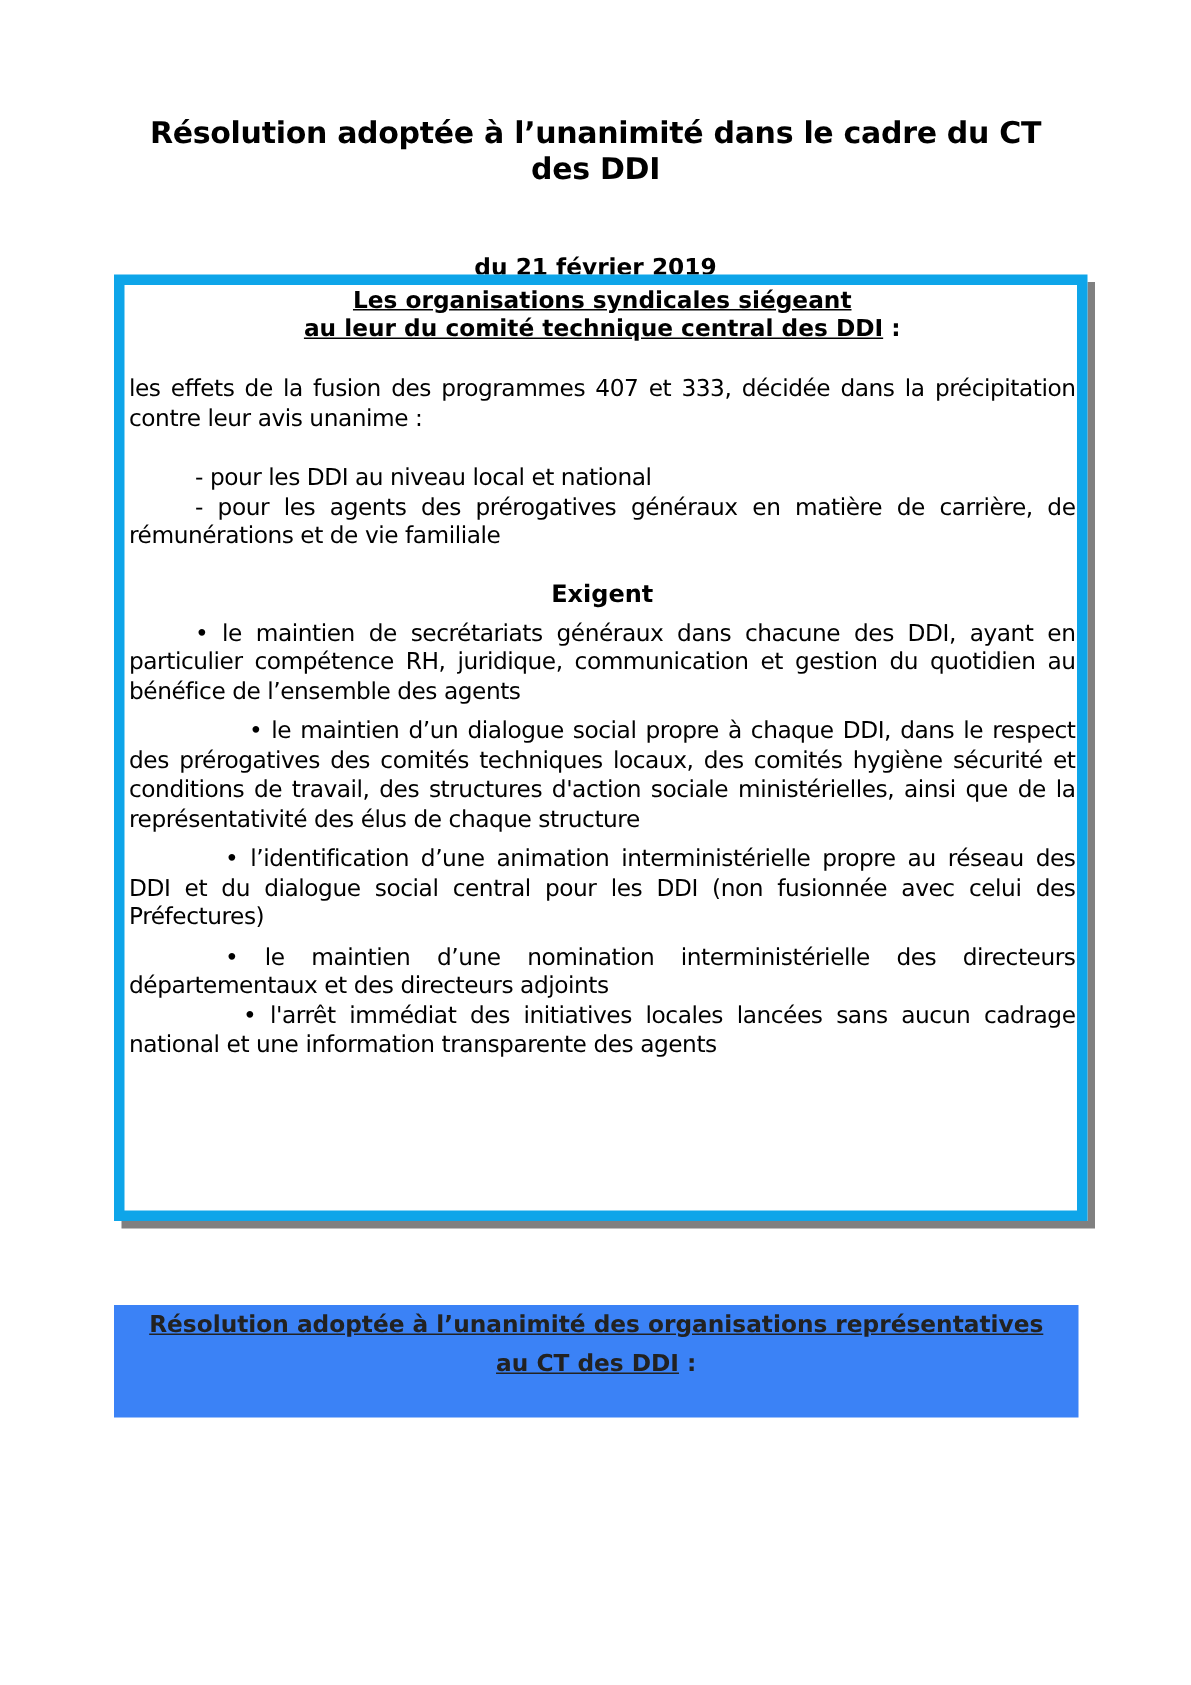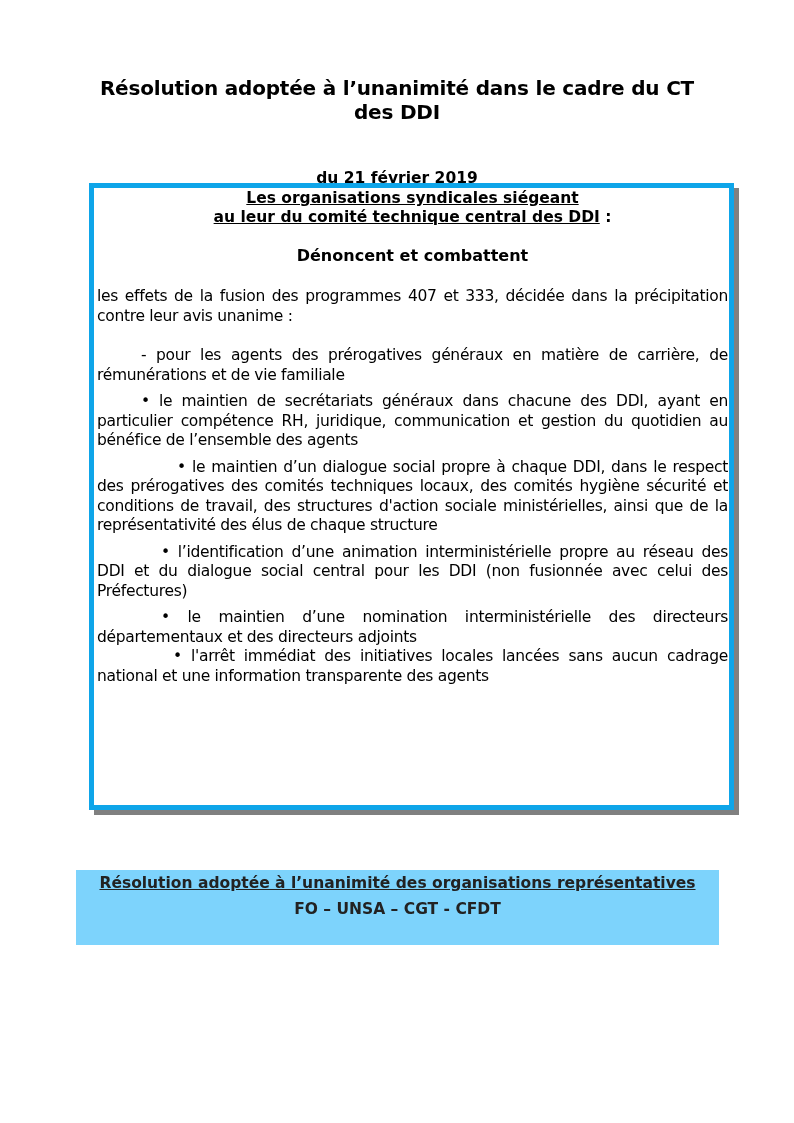--- a/index.html
+++ b/index.html
@@ -11,42 +11,42 @@
     .title {
       position: absolute; left: 60px; width: 674px; top: 76px;
       text-align: center; font-weight: bold; font-size: 20px; line-height: 24px;
       letter-spacing: -0.2px;
     }
     .date {
       position: absolute; left: 60px; width: 674px; top: 128px;
       text-align: center; font-weight: bold; font-size: 15.5px; line-height: 20px; margin-top: 40px;
     }
     .box {
-      position: absolute; left: 89px; top: 183px; width: 635px; height: 617px;
-      border: 5px solid #0ea5e9; background: #fff;
+      position: absolute; left: 76px; top: 183px; width: 635px; height: 617px;
+      border: 7px solid #0ea5e9; background: #fff;
       box-shadow: 5px 5px 0 #808080;
     }
     .box-inner { position: absolute; left: 3px; right: 1px; top: 0; }
     .box-heading {
       text-align: center; font-weight: bold; font-size: 15.5px; line-height: 19px;
       margin-top: 1px;
     }
     .box-heading .u { text-decoration: underline; }
     .section-title {
       text-align: center; font-weight: bold; font-size: 16px; line-height: 20px;
     }
     .para {
       font-size: 15.5px; line-height: 19.5px; text-align: justify;
       letter-spacing: -0.3px;
     }
     .item { font-size: 15.5px; line-height: 19.5px; text-align: justify; letter-spacing: -0.3px; }
     .bullet { display: inline-block; }
     .footer-panel {
       position: absolute; left: 76px; top: 870px; width: 643px; height: 75px;
-      background: #7dd3fc;
+      background: #3b82f6;
       text-align: center; font-weight: bold; font-size: 15.5px;
       color: #222;
     }
     .footer-panel .line { line-height: 26px; }
     .footer-panel .u { text-decoration: underline; }
   </style>
 </head>
 <body>
 
 <div class="title">
@@ -55,35 +55,36 @@
 </div>
 <div class="date">du 21 février 2019</div>
 
 <div class="box">
   <div class="box-inner">
     <div class="box-heading">
       <div><span class="u">Les organisations syndicales siégeant </span></div>
       <div><span class="u">au leur du comité technique central des DDI</span><span> :</span></div>
     </div>
 
-    <div class="section-title" style="margin-top:19px;">Dénoncent et combattent</div>
 
     <div class="para" style="margin-top:21px;">les effets de la fusion des programmes 407 et 333, décidée dans la précipitation contre leur avis unanime :</div>
 
     <div style="margin-top:20px;">
+      <div class="item" style="text-indent:44px;">- pour les DDI au niveau local et national</div>
       <div class="item" style="text-indent:44px;">- pour les agents des prérogatives généraux en matière de carrière, de rémunérations et de vie familiale</div>
     </div>
 
+    <div class="section-title" style="margin-top:18px;">Exigent</div>
 
     <div>
       <div class="item" style="margin-top:7px; text-indent:22px;"><span class="bullet">•</span> <span>le maintien de secrétariats généraux dans chacune des DDI, ayant en particulier compétence RH, juridique, communication et gestion du quotidien au bénéfice de l’ensemble des agents</span></div>
       <div class="item" style="margin-top:7px; text-indent:40px;"><span class="bullet">•</span> <span>le maintien d’un dialogue social propre à chaque DDI, dans le respect des prérogatives des comités techniques locaux, des comités hygiène sécurité et conditions de travail, des structures d'action sociale ministérielles, ainsi que de la représentativité des élus de chaque structure</span></div>
       <div class="item" style="margin-top:7px; text-indent:32px;"><span class="bullet">•</span> <span>l’identification d’une animation interministérielle propre au réseau des DDI et du dialogue social central pour les DDI (non fusionnée avec celui des Préfectures)</span></div>
       <div class="item" style="margin-top:7px; text-indent:32px;"><span class="bullet">•</span> <span>le maintien d’une nomination interministérielle des directeurs départementaux et des directeurs adjoints</span></div>
       <div class="item" style="margin-top:0px; text-indent:38px;"><span class="bullet">•</span> <span>l'arrêt immédiat des initiatives locales lancées sans aucun cadrage national et une information transparente des agents</span></div>
     </div>
   </div>
 </div>
 
 <div class="footer-panel">
   <div class="line" style="padding-top:0px;"><span class="u">Résolution adoptée à l’unanimité des organisations représentatives </span></div>
-  <div class="line">FO – UNSA – CGT - CFDT</div>
+  <div class="line"><span class="u">au CT des DDI</span><span> :</span></div>
 </div>
 
 </body></html>

